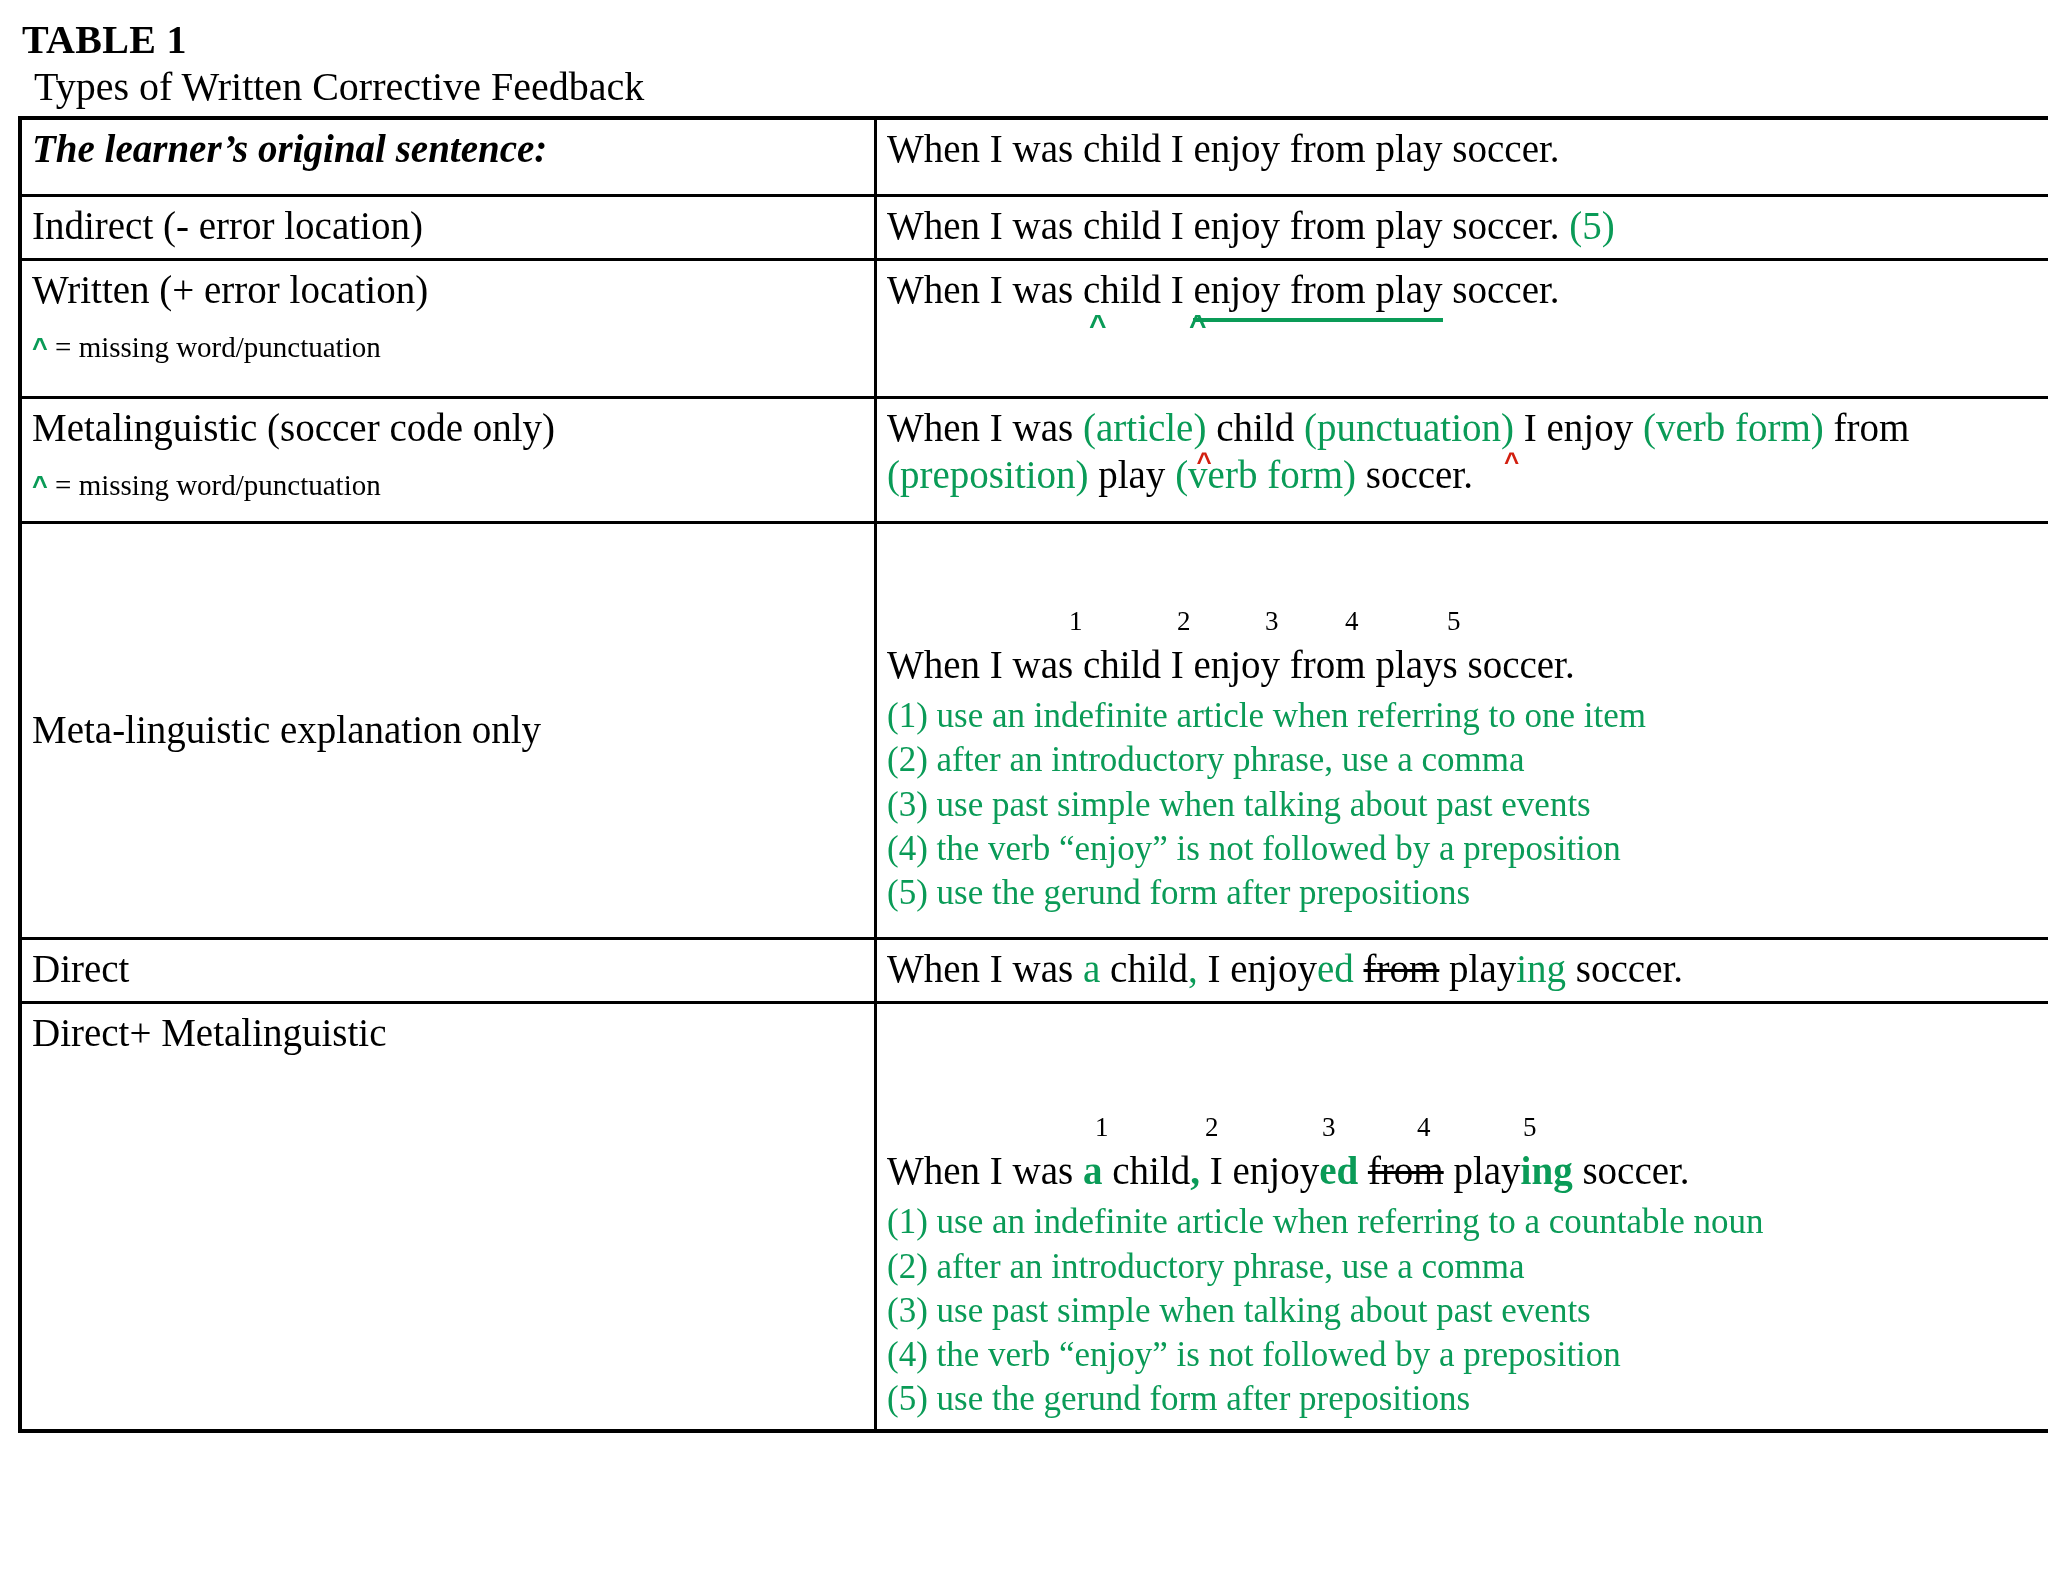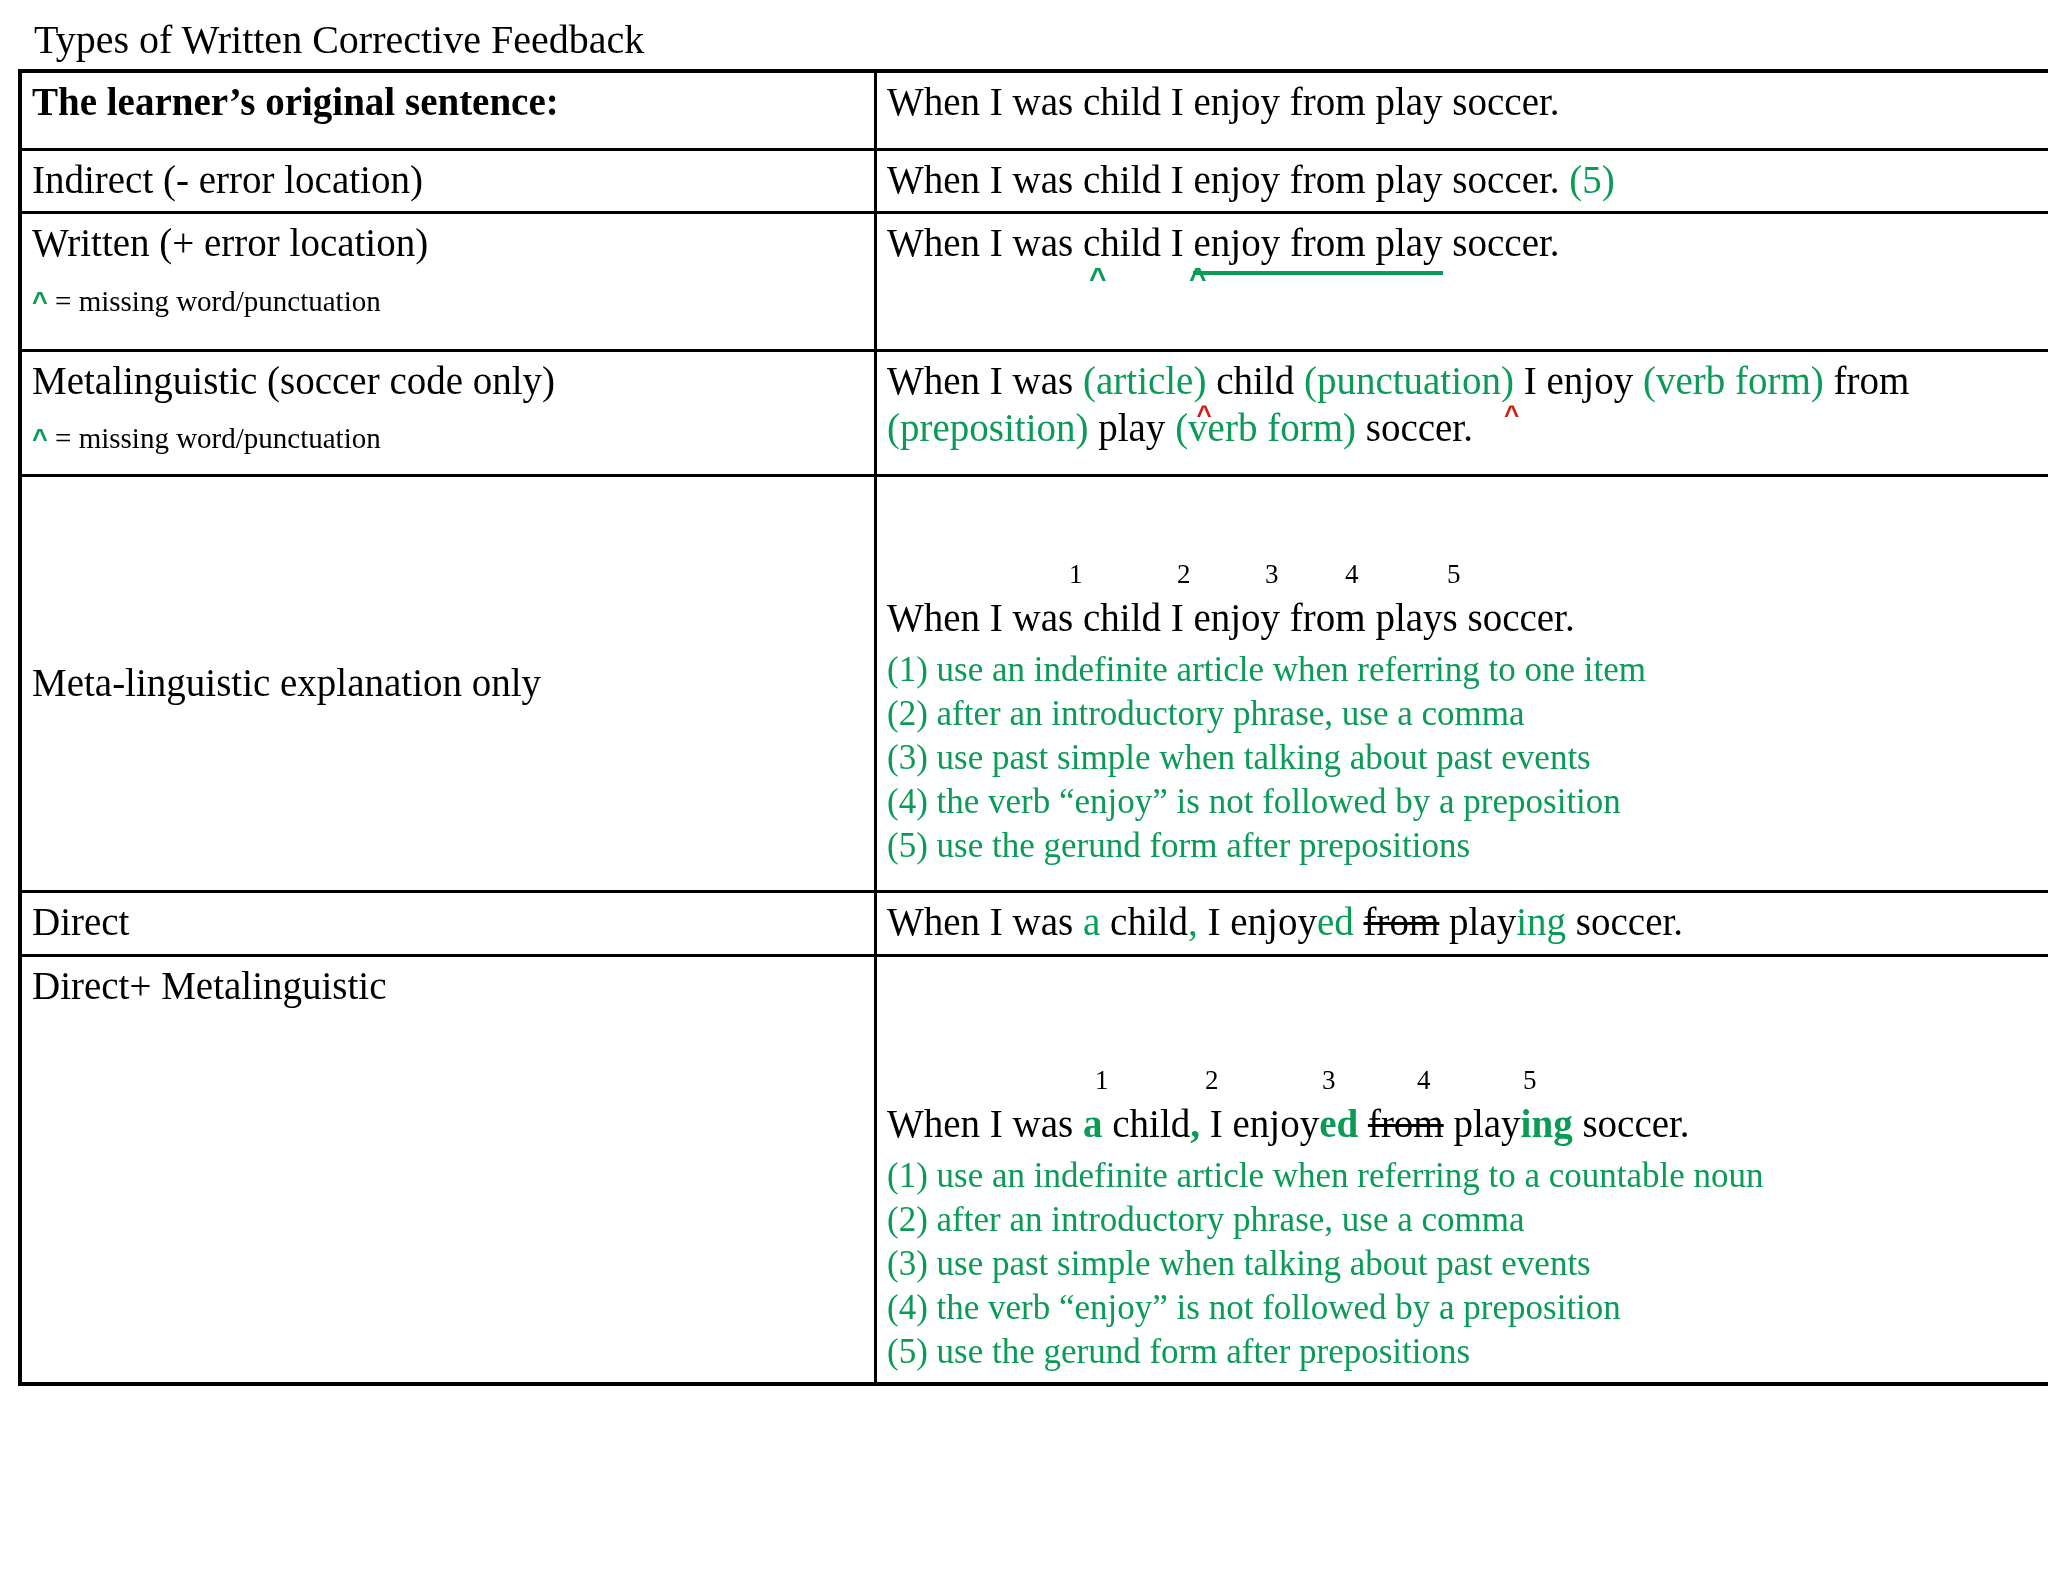--- a/index.html
+++ b/index.html
@@ -48,21 +48,21 @@
     padding: 6px 10px 8px 10px;
   }
   td.col-label { width: 832px; }
   td.col-example { width: 1180px; }
 
   .label-main {
     font-size: 39px;
     line-height: 1.16;
     white-space: nowrap;
   }
-  .label-main.bold { font-weight: bold; }
+  .label-main.bold { font-weight: bold; font-style: italic; }
   .label-sub {
     font-size: 29px;
     line-height: 1.2;
     margin-top: 18px;
     white-space: nowrap;
   }
   .caret-green {
     color: #0a9b57;
     font-weight: bold;
     font-family: "Liberation Sans", sans-serif;
@@ -144,20 +144,21 @@
   .spacer-sm { height: 14px; }
   .spacer-md { height: 44px; }
   .spacer-lg { height: 78px; }
   .spacer-xl { height: 104px; }
 </style>
 </head>
 <body>
 
 <div class="page">
 
+  <div class="table-number">TABLE 1</div>
   <div class="table-caption">Types of Written Corrective Feedback</div>
 
   <table class="cf-table">
     <tbody>
 
       <tr>
         <td class="col-label">
           <div class="label-main bold">The learner’s original sentence:</div>
           <div class="spacer-sm"></div>
         </td>

